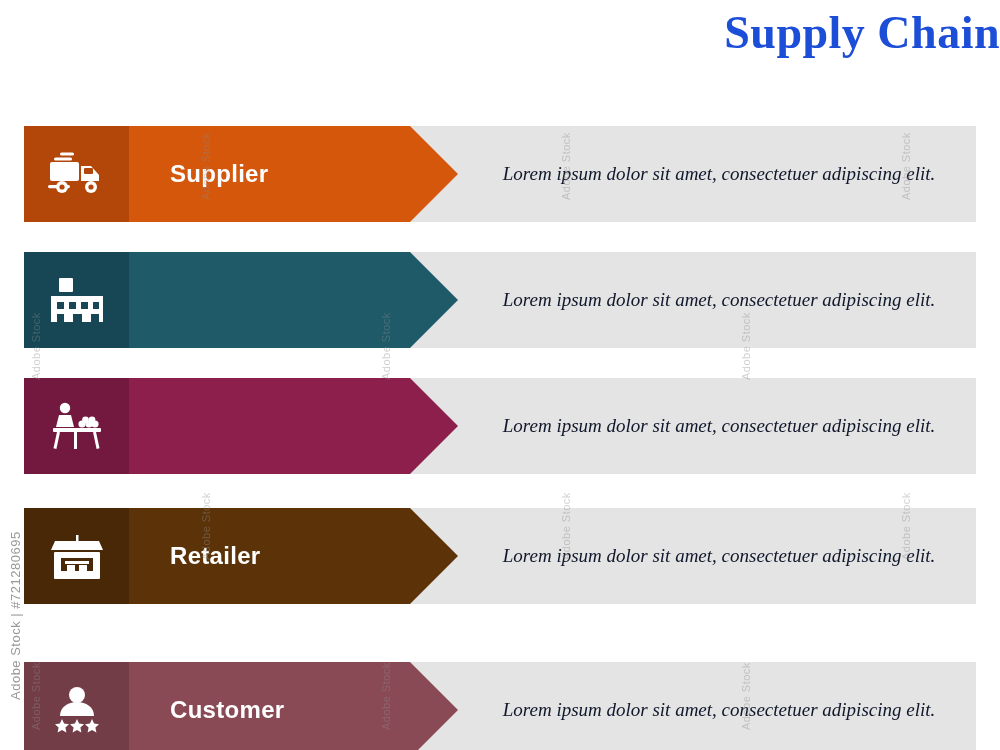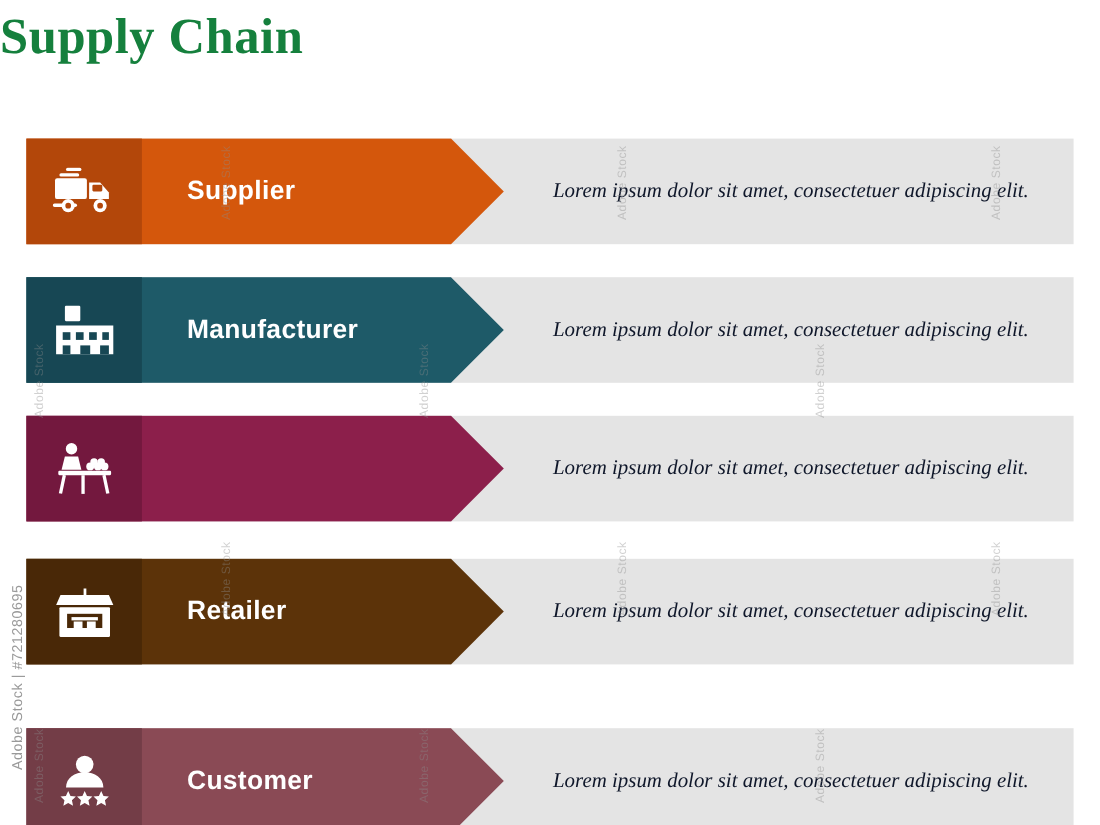--- a/index.html
+++ b/index.html
@@ -20,25 +20,25 @@
     height: 750px;
     background: #ffffff;
     overflow: hidden;
   }
   
   .title {
     position: absolute;
     top: 6px;
     left: 0;
     width: 1000px;
-    text-align: left;
+    text-align: right;
     font-family: "Liberation Serif", serif;
     font-size: 46px;
     font-weight: bold;
-    color: #15803d;
+    color: #1d4ed8;
     letter-spacing: 0.5px;
   }
   
   .row {
     position: absolute;
     left: 24px;
     width: 836px;
     height: 96px;
     border-radius: 27px;
   }
@@ -189,21 +189,20 @@
             <rect x="8" y="26" width="7" height="7" fill="#174754"></rect>
             <rect x="20" y="26" width="7" height="7" fill="#174754"></rect>
             <rect x="32" y="26" width="7" height="7" fill="#174754"></rect>
             <rect x="44" y="26" width="6" height="7" fill="#174754"></rect>
             <rect x="8" y="38" width="7" height="8" fill="#174754"></rect>
             <rect x="24" y="38" width="9" height="8" fill="#174754"></rect>
             <rect x="42" y="38" width="8" height="8" fill="#174754"></rect>
           </svg>
         </span>
       </div>
-      <div class="label">Manufacturer</div>
     </div>
     <div class="desc">Lorem ipsum dolor sit amet, consectetuer adipiscing elit.</div>
   </div>
 
   <div class="row" style="top:378px">
     <div class="grey-bar"></div>
     <div class="arrow">
       <div class="arrow-body" style="background:#8c1f4b"></div>
       <div class="arrow-head" style="border-left-color:#8c1f4b"></div>
       <div class="icon-box" style="background:#73183e">

